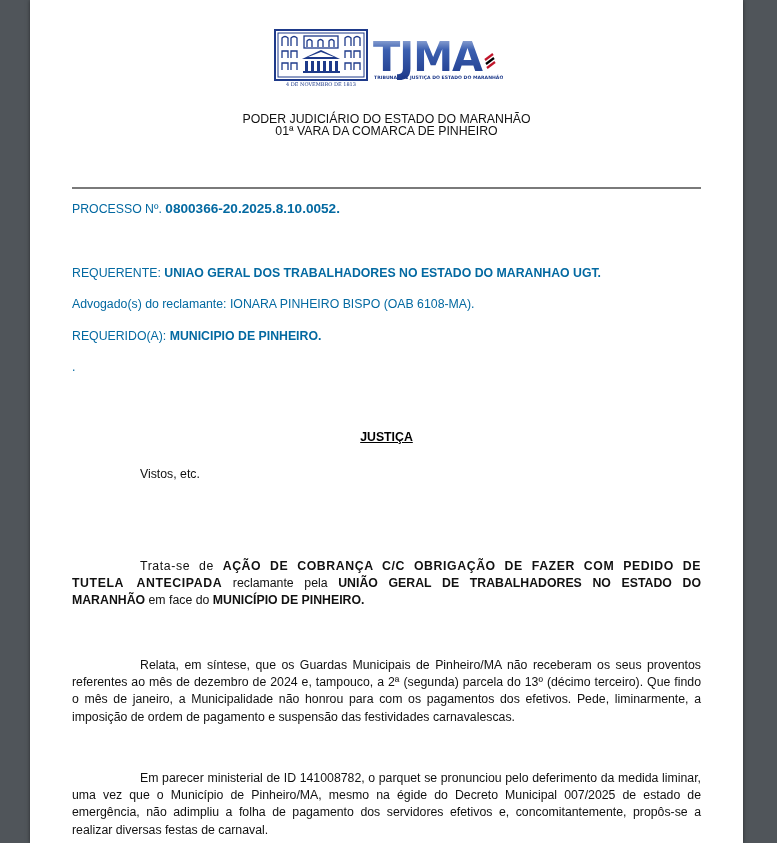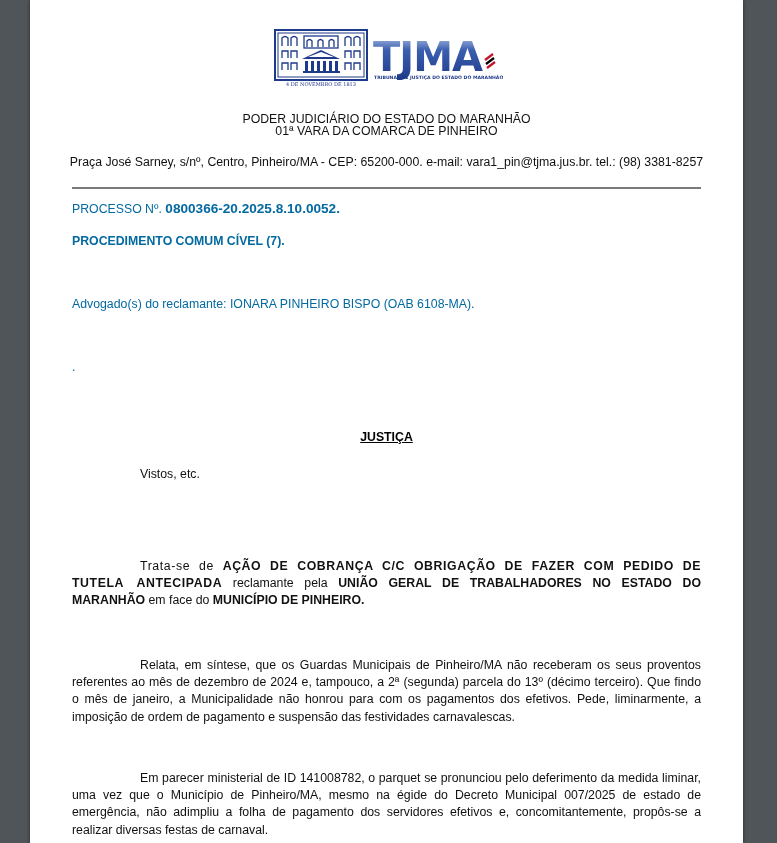--- a/index.html
+++ b/index.html
@@ -161,29 +161,33 @@
           <path d="M212 36 l8 -6" stroke="#c0152a" stroke-width="2.2"></path>
           <path d="M213 40 l8 -6" stroke="#000" stroke-width="2.2"></path>
           <path d="M214 44 l8 -6" stroke="#c0152a" stroke-width="2.2"></path>
         </g>
         <text x="101" y="55" font-family="DejaVu Sans, sans-serif" font-size="4.6" font-weight="bold" fill="#1e3a8a">TRIBUNAL DE JUSTIÇA DO ESTADO DO MARANHÃO</text>
       </svg>
     </div>
 
     <div class="hdr hdr1">PODER JUDICIÁRIO DO ESTADO DO MARANHÃO</div>
     <div class="hdr hdr2">01ª VARA DA COMARCA DE PINHEIRO</div>
-    <div class="addr">Praça José Sarney, s/nº, Centro, Pinheiro/MA - CEP: 65200-000. e-mail: vara1_pin@tjma.jus.br. tel.: (98) 3381-8257</div>
 
     <div class="divider"></div>
 
     <div class="field f-proc">
       <span>PROCESSO Nº. </span><span class="big">0800366-20.2025.8.10.0052.</span>
     </div>
-    <div class="field f-tipo"><b>PROCEDIMENTO COMUM CÍVEL (7).</b></div>
+    <div class="field f-req">
+      <span>REQUERENTE: </span><b>UNIAO GERAL DOS TRABALHADORES NO ESTADO DO MARANHAO UGT.</b>
+    </div>
     <div class="field f-adv">Advogado(s) do reclamante: IONARA PINHEIRO BISPO (OAB 6108-MA).</div>
+    <div class="field f-reqdo">
+      <span>REQUERIDO(A): </span><b>MUNICIPIO DE PINHEIRO.</b>
+    </div>
     <div class="field f-dot">.</div>
 
     <div class="title">JUSTIÇA</div>
 
     <div class="para p-vistos"><span class="ind"></span><span>Vistos, etc.</span></div>
 
     <div class="para p-trata"><span class="ind"></span><span class="wide">Trata-se de </span><b class="wide">AÇÃO DE COBRANÇA C/C OBRIGAÇÃO DE FAZER COM PEDIDO DE TUTELA ANTECIPADA</b><span> reclamante pela </span><b>UNIÃO GERAL DE TRABALHADORES NO ESTADO DO MARANHÃO</b><span> em face do </span><b>MUNICÍPIO DE PINHEIRO.</b></div>
 
     <div class="para p-relata"><span class="ind"></span><span>Relata, em síntese, que os Guardas Municipais de Pinheiro/MA não receberam os seus proventos referentes ao mês de dezembro de 2024 e, tampouco, a 2ª (segunda) parcela do 13º (décimo terceiro). Que findo o mês de janeiro, a Municipalidade não honrou para com os pagamentos dos efetivos. Pede, liminarmente, a imposição de ordem de pagamento e suspensão das festividades carnavalescas.</span></div>
 

